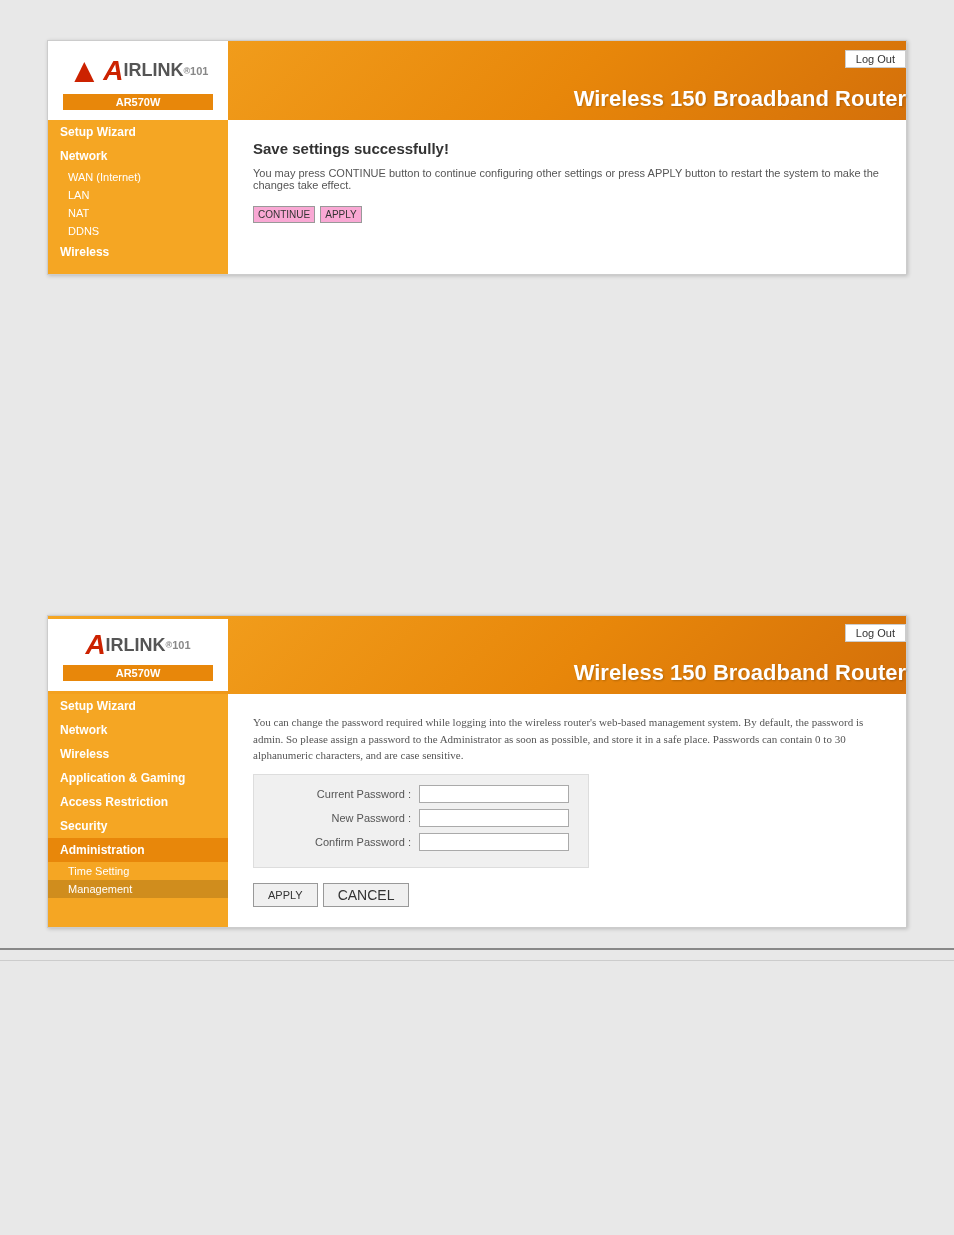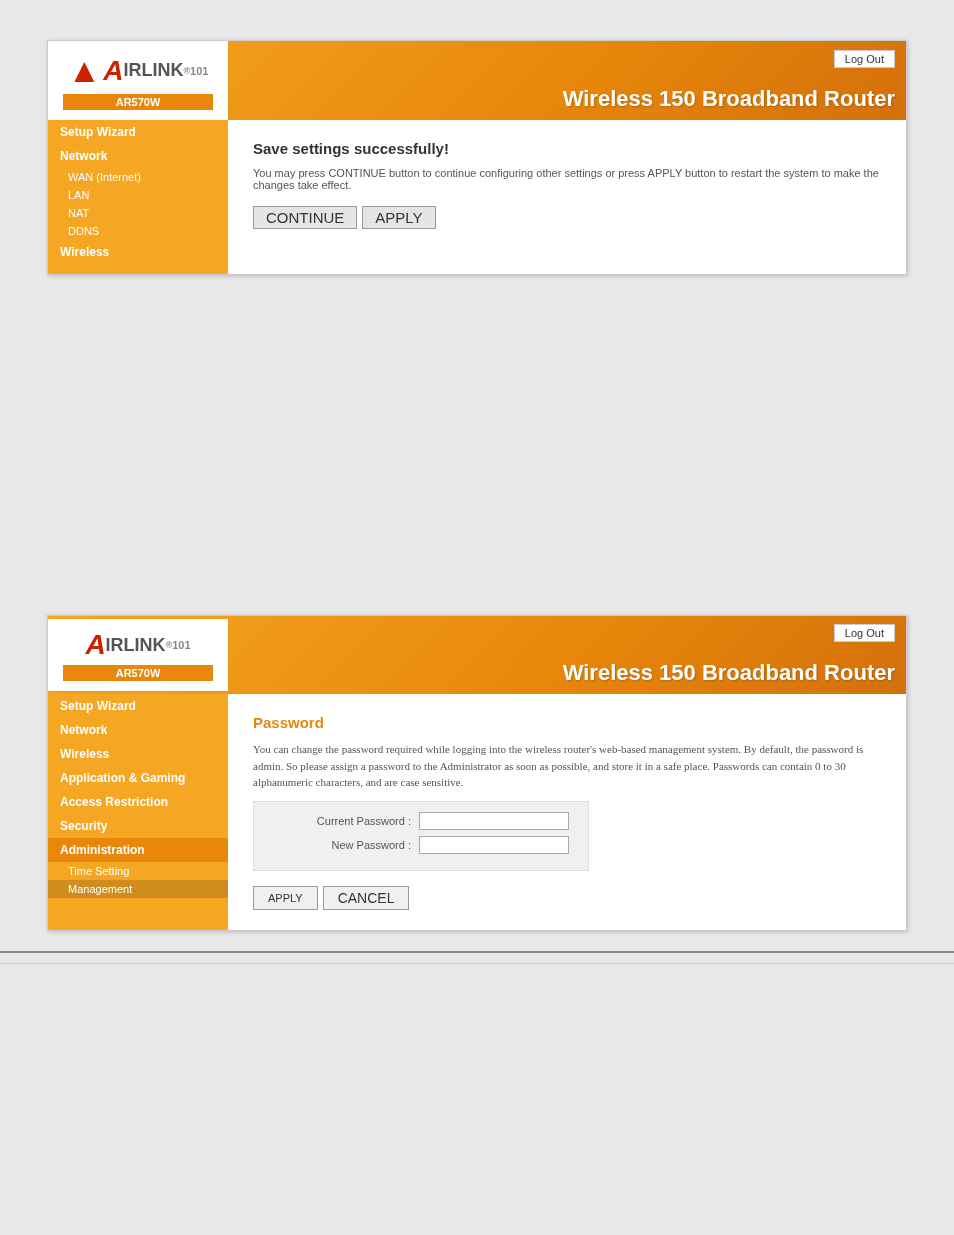--- a/index.html
+++ b/index.html
@@ -59,21 +59,21 @@
       margin-top: 4px;
       text-align: center;
       width: 100%;
     }
 
     .header-right {
       flex: 1;
       display: flex;
       flex-direction: column;
       align-items: flex-end;
-      padding: 8px 11px;
+      padding: 8px 0;
     }
 
     .logout-btn {
       background: #fff;
       border: 1px solid #ccc;
       padding: 2px 10px;
       font-size: 11px;
       cursor: pointer;
       color: #333;
       margin-bottom: 10px;
@@ -140,23 +140,23 @@
       color: #555;
       margin-bottom: 15px;
     }
 
     .btn-row {
       display: flex;
       gap: 5px;
     }
 
     .btn-small {
-      padding: 2px 12px;
-      font-size: 15px;
-      background: #e5e5e5;
+      padding: 2px 4px;
+      font-size: 10px;
+      background: #f9a8d4;
       border: 1px solid #999;
       cursor: pointer;
       color: #333;
     }
 
     
     .pw-title {
       font-size: 15px;
       font-weight: bold;
       color: #e8870a;
@@ -308,32 +308,35 @@
         <div class="sidebar-item">Wireless</div>
         <div class="sidebar-item">Application &amp; Gaming</div>
         <div class="sidebar-item">Access Restriction</div>
         <div class="sidebar-item">Security</div>
         <div class="sidebar-item sidebar-section-orange">Administration</div>
         <div class="sidebar-subitem">Time Setting</div>
         <div class="sidebar-subitem" style="background:rgba(0,0,0,0.15);">Management</div>
       </div>
 
       <div class="content-area">
-        <div class="pw-title">Password</div>
         <div class="pw-desc">You can change the password required while logging into the wireless router's web-based management system. By default, the password is admin. So please assign a password to the Administrator as soon as possible, and store it in a safe place. Passwords can contain 0 to 30 alphanumeric characters, and are case sensitive.</div>
 
         <div class="pw-table">
           <div class="pw-row">
             <div class="pw-label">Current Password :</div>
             <input class="pw-input" type="password" value="" style="">
           </div>
           <div class="pw-row">
             <div class="pw-label">New Password :</div>
             <input class="pw-input" type="password" value="" style="">
           </div>
+          <div class="pw-row">
+            <div class="pw-label">Confirm Password :</div>
+            <input class="pw-input" type="password" value="" style="">
+          </div>
         </div>
 
         <div class="btn-row">
           <button class="btn-apply">APPLY</button>
           <button class="btn-cancel">CANCEL</button>
         </div>
       </div>
     </div>
   </div>
 

